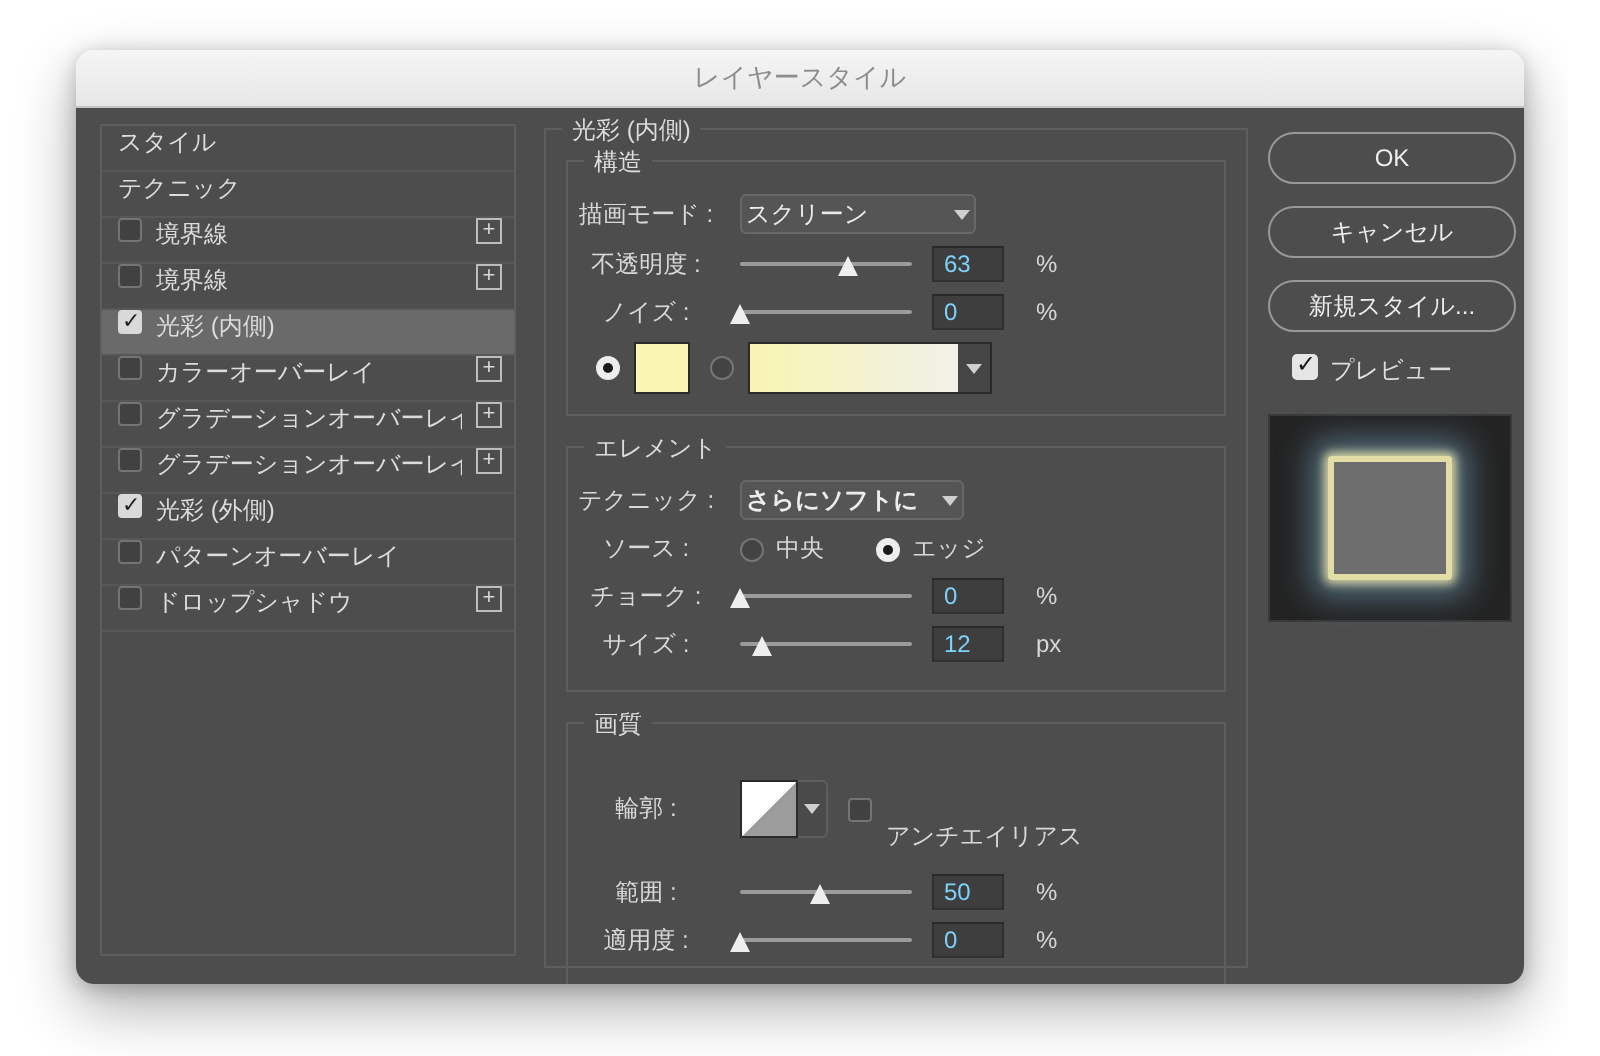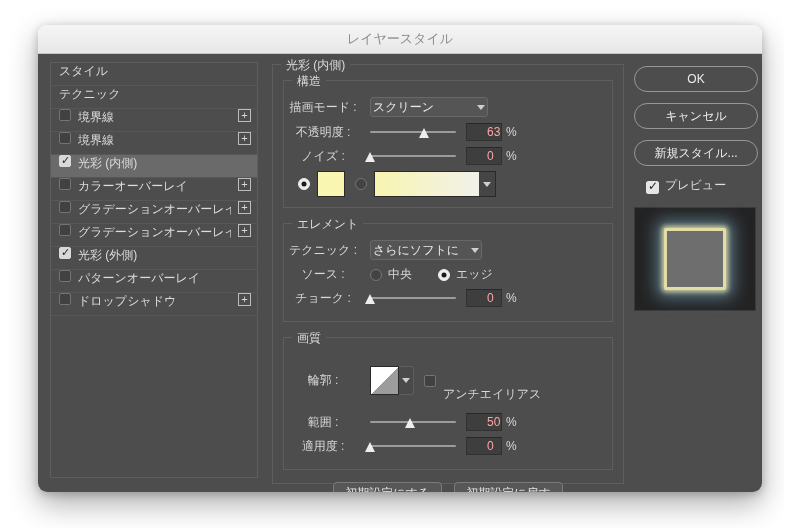--- a/index.html
+++ b/index.html
@@ -41,22 +41,22 @@
   .lbl{width:78px;text-align:center;margin-right:8px;flex-shrink:0;white-space:nowrap;}
   .select{height:20px;background:#555555;border:1px solid #686868;border-radius:3px;display:flex;
           align-items:center;padding:0 2px;color:#ececec;font-size:12px;box-sizing:border-box;}
   .caret{width:0;height:0;border-left:4px solid transparent;border-right:4px solid transparent;
          border-top:5px solid #cfcfcf;margin-left:auto;}
   .slider{position:relative;width:86px;height:16px;margin-right:10px;flex-shrink:0;}
   .track{position:absolute;left:0;right:0;top:7px;height:2px;background:#9b9b9b;border-radius:1px;}
   .thumb{position:absolute;top:4px;width:0;height:0;border-left:5px solid transparent;
          border-right:5px solid transparent;border-bottom:10px solid #eeeeee;transform:translateX(-50%);}
   .valbox{width:36px;height:18px;background:#3e3e3e;border:1px solid #303030;border-top-color:#282828;
-          color:#fca5a5;font-size:12px;display:flex;align-items:center;padding-left:20px;
-          margin-right:4px;box-sizing:border-box;flex-shrink:0;}
+          color:#7dd3fc;font-size:12px;display:flex;align-items:center;padding-left:5px;
+          margin-right:16px;box-sizing:border-box;flex-shrink:0;}
   .unit{font-size:12px;color:#d8d8d8;}
   .radio{width:12px;height:12px;border-radius:50%;background:#434343;border:1px solid #757575;
          box-sizing:border-box;flex-shrink:0;}
   .radio.on{background:#ededed;border-color:#ededed;position:relative;}
   .radio.on::after{content:"";position:absolute;left:50%;top:50%;transform:translate(-50%,-50%);
                    width:5px;height:5px;border-radius:50%;background:#1a1a1a;}
   .swatch{width:26px;height:24px;border:1px solid #2a2a2a;margin:0 10px 0 7px;flex-shrink:0;}
   .gradcombo{display:flex;height:24px;border:1px solid #2a2a2a;margin-left:7px;}
   .gradbody{width:104px;height:100%;}
   .gradcaret{width:16px;display:flex;align-items:center;justify-content:center;background:rgba(0,0,0,0.10);}
@@ -66,21 +66,21 @@
                  display:flex;align-items:center;justify-content:center;background:#4a4a4a;box-sizing:border-box;}
   .def-row{display:flex;justify-content:center;gap:12px;margin-top:12px;}
   .def-btn{height:22px;padding:0 11px;background:#575757;border:1px solid #7b7b7b;border-radius:4px;
            color:#e5e5e5;font-size:12px;display:flex;align-items:center;white-space:nowrap;}
 
   
   .rightcol{position:absolute;left:596px;top:12px;width:124px;}
   .pill{height:24px;border:1px solid #989898;border-radius:13px;display:flex;align-items:center;
         justify-content:center;color:#ededed;font-size:12px;margin-bottom:11px;background:transparent;
         white-space:nowrap;}
-  .pv-row{display:flex;align-items:flex-end;gap:6px;margin:3px 0 13px 12px;font-size:12px;color:#dedede;}
+  .pv-row{display:flex;align-items:flex-start;gap:6px;margin:3px 0 13px 12px;font-size:12px;color:#dedede;}
   .pv-cb{width:13px;height:13px;border-radius:2.5px;background:#e6e6e6;position:relative;flex-shrink:0;}
   .pv-cb.on::after{content:"✓";position:absolute;left:2px;top:-2px;font-size:12px;font-weight:bold;color:#1c1c1c;}
   .preview-box{width:122px;height:104px;background:#232323;border:1px solid #3a3a3a;box-sizing:border-box;
                display:flex;align-items:center;justify-content:center;}
   .glow-square{width:56px;height:56px;background:#6e6e6e;border:3px solid #e2dca5;border-radius:2px;
                box-shadow:0 0 5px 2px rgba(235,229,170,0.85),0 0 16px 8px rgba(130,178,208,0.55);}
 </style>
 </head>
 <body>
 
@@ -184,40 +184,49 @@
                   <span class="caret" style="margin:0;"></span>
                 </span>
             </span>
           </div>
         </div>
 
         <div class="group">
           <span class="box-title">エレメント</span>
           <div class="row">
             <span class="lbl">テクニック :</span>
-            <div class="select" style="width:112px;">
+            <div class="select" style="width:112px;font-weight:bold;">
               <span>さらにソフトに</span>
               <span class="caret"></span>
             </div>
           </div>
           <div class="row">
             <span class="lbl">ソース :</span>
             <span class="radio"></span>
             <span style="margin:0 26px 0 6px;">中央</span>
             <span class="radio on"></span>
             <span style="margin-left:6px;">エッジ</span>
           </div>
           <div class="row">
             <span class="lbl">チョーク :</span>
             <div class="slider">
               <div class="track"></div>
               <div class="thumb" style="left: 0%;"></div>
             </div>
             <div class="valbox">0</div>
             <span class="unit">%</span>
+          </div>
+          <div class="row">
+            <span class="lbl">サイズ :</span>
+            <div class="slider">
+              <div class="track"></div>
+              <div class="thumb" style="left: 13%;"></div>
+            </div>
+            <div class="valbox">12</div>
+            <span class="unit">px</span>
           </div>
         </div>
 
         <div class="group">
           <span class="box-title">画質</span>
           <div class="row" style="margin-top:10px;">
             <span class="lbl">輪郭 :</span>
             <span class="contour-combo">
               <span class="contour-thumb"></span>
               <span class="contour-caret">

